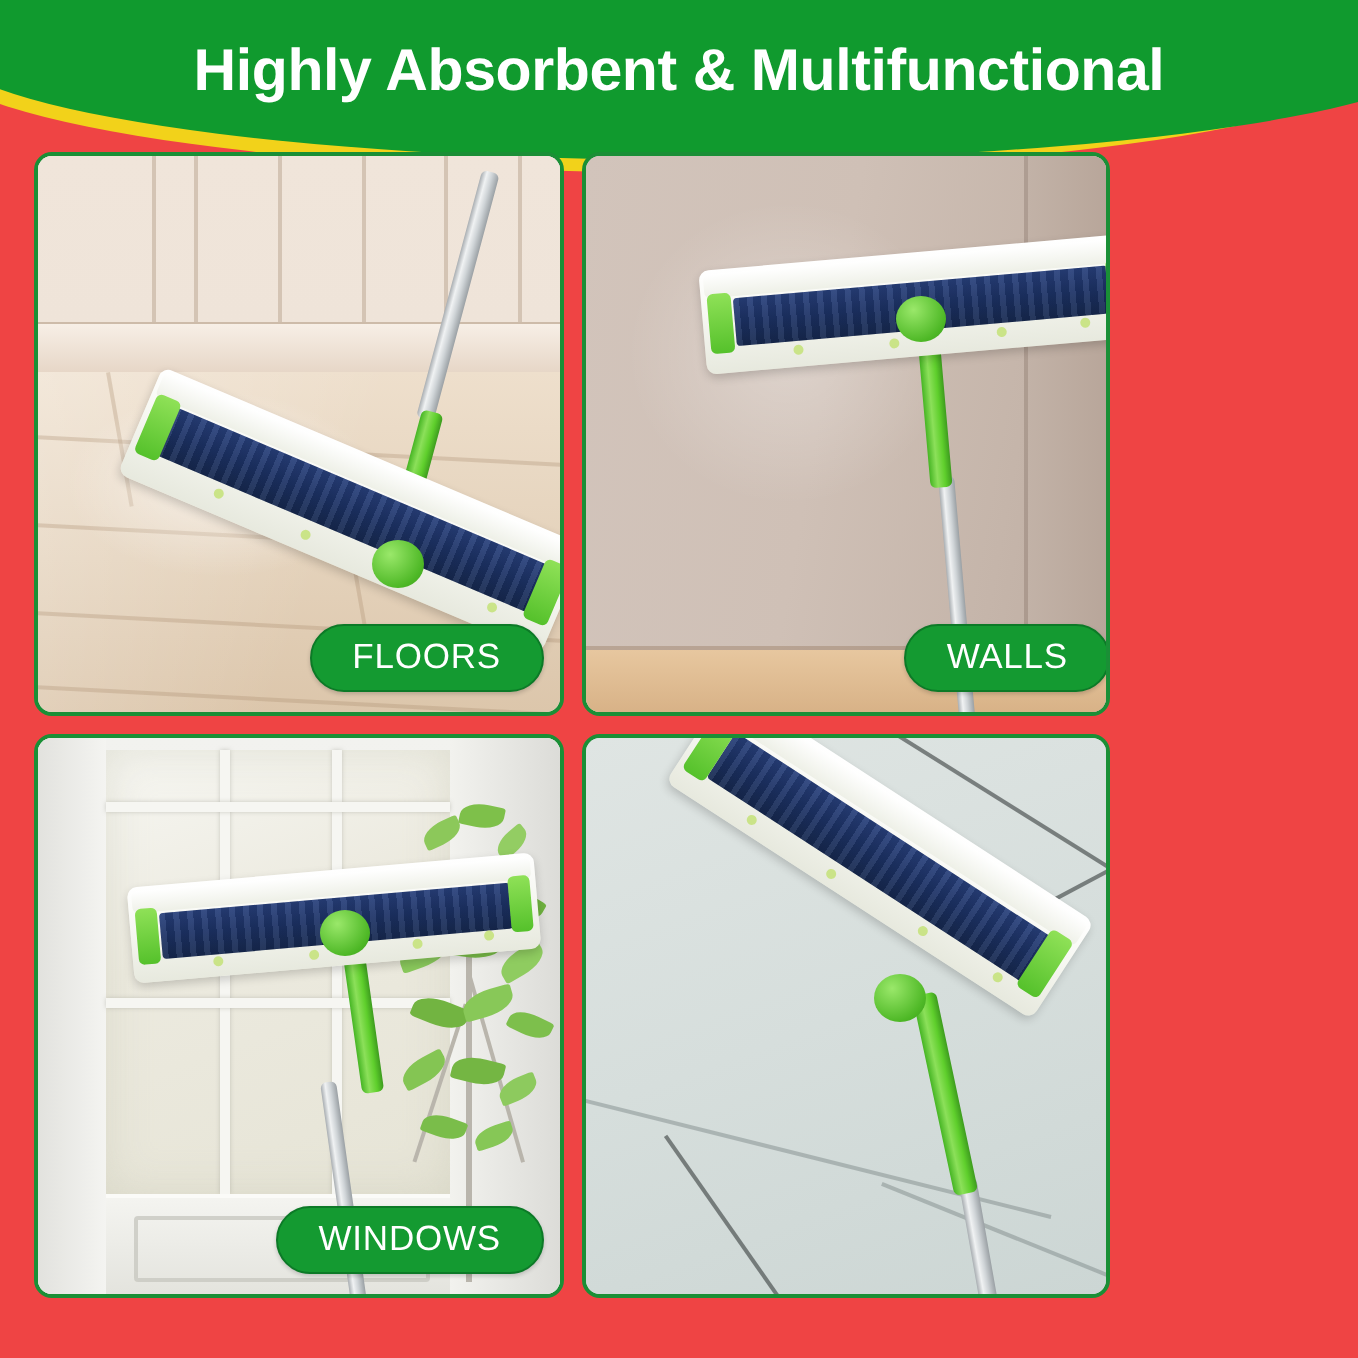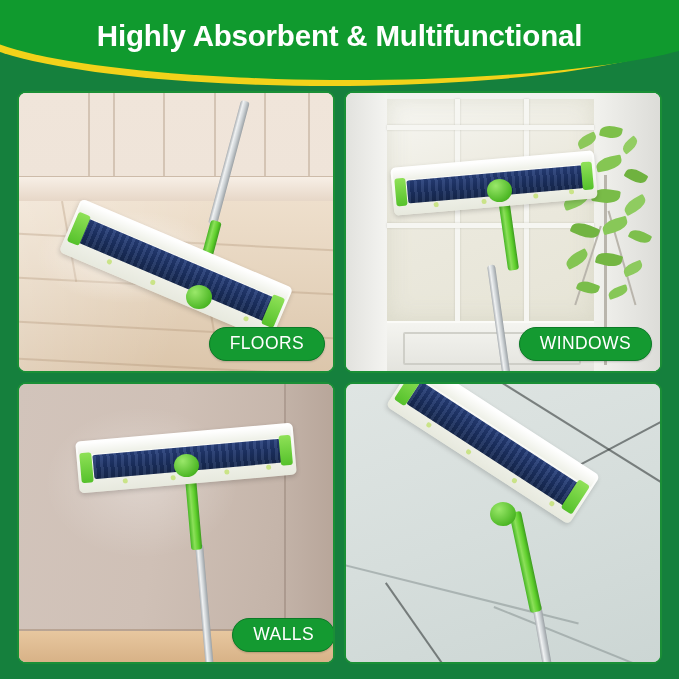--- a/index.html
+++ b/index.html
@@ -4,21 +4,21 @@
 <style>
   html, body {
     margin: 0;
     padding: 0;
     background: #ffffff;
   }
   #infographic {
     position: relative;
     width: 679px;
     height: 679px;
-    background: #15803d;
+    background: #ef4444;
     overflow: hidden;
     font-family: "Liberation Sans", sans-serif;
   }
 
   
   .banner-wrap {
     position: absolute;
     left: 0; top: 0;
     width: 679px;
     height: 96px;
@@ -56,22 +56,22 @@
     letter-spacing: -0.2px;
     line-height: 1;
     white-space: nowrap;
     z-index: 5;
   }
 
   
   .grid {
     position: absolute;
     left: 17px;
-    top: 91px;
-    width: 645px;
+    top: 76px;
+    width: 538px;
     height: 573px;
     display: grid;
     grid-template-columns: 1fr 1fr;
     grid-template-rows: 1fr 1fr;
     gap: 9px;
   }
   .panel {
     position: relative;
     border: 2px solid #1a8f36;
     border-radius: 9px;
@@ -346,20 +346,49 @@
             <div class="cap" style="left:3px; top:13px; width:13px; height:32px;"></div>
             <div class="cap" style="right:3px; top:13px; width:13px; height:32px;"></div>
             <div class="dot" style="left:48px; top:45px;"></div>
             <div class="dot" style="left:96px; top:47px;"></div>
             <div class="dot" style="left:150px; top:46px;"></div>
             <div class="dot" style="left:196px; top:44px;"></div>
           </div>
         </div>
       </div>
       <div class="pill">FLOORS</div>
+    </div>
+
+    <div class="panel">
+      <div class="scene">
+        <div class="wall-main"></div>
+        <div class="wall-right"></div>
+        <div class="wall-corner"></div>
+        <div class="wall-glow"></div>
+        <div class="wall-floor-edge"></div>
+        <div class="wall-floor"></div>
+
+        <div class="mop" style="left:0;top:0;width:100%;height:100%;">
+          <div class="pole pole-silver" style="left:176px; top:160px; width:8px; height:130px; transform:rotate(-5deg);"></div>
+          <div class="pole pole-green" style="left:165px; top:82px; width:11px; height:84px; transform:rotate(-5deg);"></div>
+          <div class="swivel" style="left:155px; top:70px; width:25px; height:23px;"></div>
+
+          <div class="head" style="left:58px; top:48px; width:218px; height:52px; transform:rotate(-5deg); transform-origin:center;">
+            <div class="head-lip" style="left:2px; top:2px; width:214px; height:12px;"></div>
+            <div class="head-sponge" style="left:16px; top:15px; width:188px; height:24px;"></div>
+            <div class="cap" style="left:3px; top:12px; width:12px; height:30px;"></div>
+            <div class="cap" style="right:3px; top:12px; width:12px; height:30px;"></div>
+            <div class="dot" style="left:44px; top:41px;"></div>
+            <div class="dot" style="left:92px; top:42px;"></div>
+            <div class="dot" style="left:146px; top:41px;"></div>
+            <div class="dot" style="left:188px; top:40px;"></div>
+          </div>
+        </div>
+      </div>
+      <div class="pill wide">WALLS</div>
     </div>
 
     <div class="panel">
       <div class="scene">
         <div class="win-bg"></div>
         <div class="win-frame-l"></div>
         <div class="win-frame-r"></div>
 
         <div class="win-glass">
           <div class="mullion-v" style="left:33%"></div>
@@ -410,49 +439,20 @@
             <div class="dot" style="left:140px; top:38px;"></div>
             <div class="dot" style="left:176px; top:37px;"></div>
           </div>
         </div>
       </div>
       <div class="pill">WINDOWS</div>
     </div>
 
     <div class="panel">
       <div class="scene">
-        <div class="wall-main"></div>
-        <div class="wall-right"></div>
-        <div class="wall-corner"></div>
-        <div class="wall-glow"></div>
-        <div class="wall-floor-edge"></div>
-        <div class="wall-floor"></div>
-
-        <div class="mop" style="left:0;top:0;width:100%;height:100%;">
-          <div class="pole pole-silver" style="left:176px; top:160px; width:8px; height:130px; transform:rotate(-5deg);"></div>
-          <div class="pole pole-green" style="left:165px; top:82px; width:11px; height:84px; transform:rotate(-5deg);"></div>
-          <div class="swivel" style="left:155px; top:70px; width:25px; height:23px;"></div>
-
-          <div class="head" style="left:58px; top:48px; width:218px; height:52px; transform:rotate(-5deg); transform-origin:center;">
-            <div class="head-lip" style="left:2px; top:2px; width:214px; height:12px;"></div>
-            <div class="head-sponge" style="left:16px; top:15px; width:188px; height:24px;"></div>
-            <div class="cap" style="left:3px; top:12px; width:12px; height:30px;"></div>
-            <div class="cap" style="right:3px; top:12px; width:12px; height:30px;"></div>
-            <div class="dot" style="left:44px; top:41px;"></div>
-            <div class="dot" style="left:92px; top:42px;"></div>
-            <div class="dot" style="left:146px; top:41px;"></div>
-            <div class="dot" style="left:188px; top:40px;"></div>
-          </div>
-        </div>
-      </div>
-      <div class="pill wide">WALLS</div>
-    </div>
-
-    <div class="panel">
-      <div class="scene">
         <div class="ceil-bg"></div>
         <div class="ceil-line" style="left:150px; top:-6px; width:260px; transform:rotate(32deg);"></div>
         <div class="ceil-line" style="left:196px; top:100px; width:230px; transform:rotate(-28deg);"></div>
         <div class="ceil-line soft" style="left:-10px; top:178px; width:250px; transform:rotate(14deg);"></div>
         <div class="ceil-line" style="left:40px; top:198px; width:190px; transform:rotate(55deg);"></div>
         <div class="ceil-line soft" style="left:148px; top:222px; width:200px; transform:rotate(22deg);"></div>
 
         <div class="mop" style="left:0;top:0;width:100%;height:100%;">
           <div class="pole pole-silver" style="left:186px; top:220px; width:9px; height:90px; transform:rotate(-10deg);"></div>
           <div class="pole pole-green" style="left:163px; top:128px; width:12px; height:102px; transform:rotate(-12deg);"></div>

